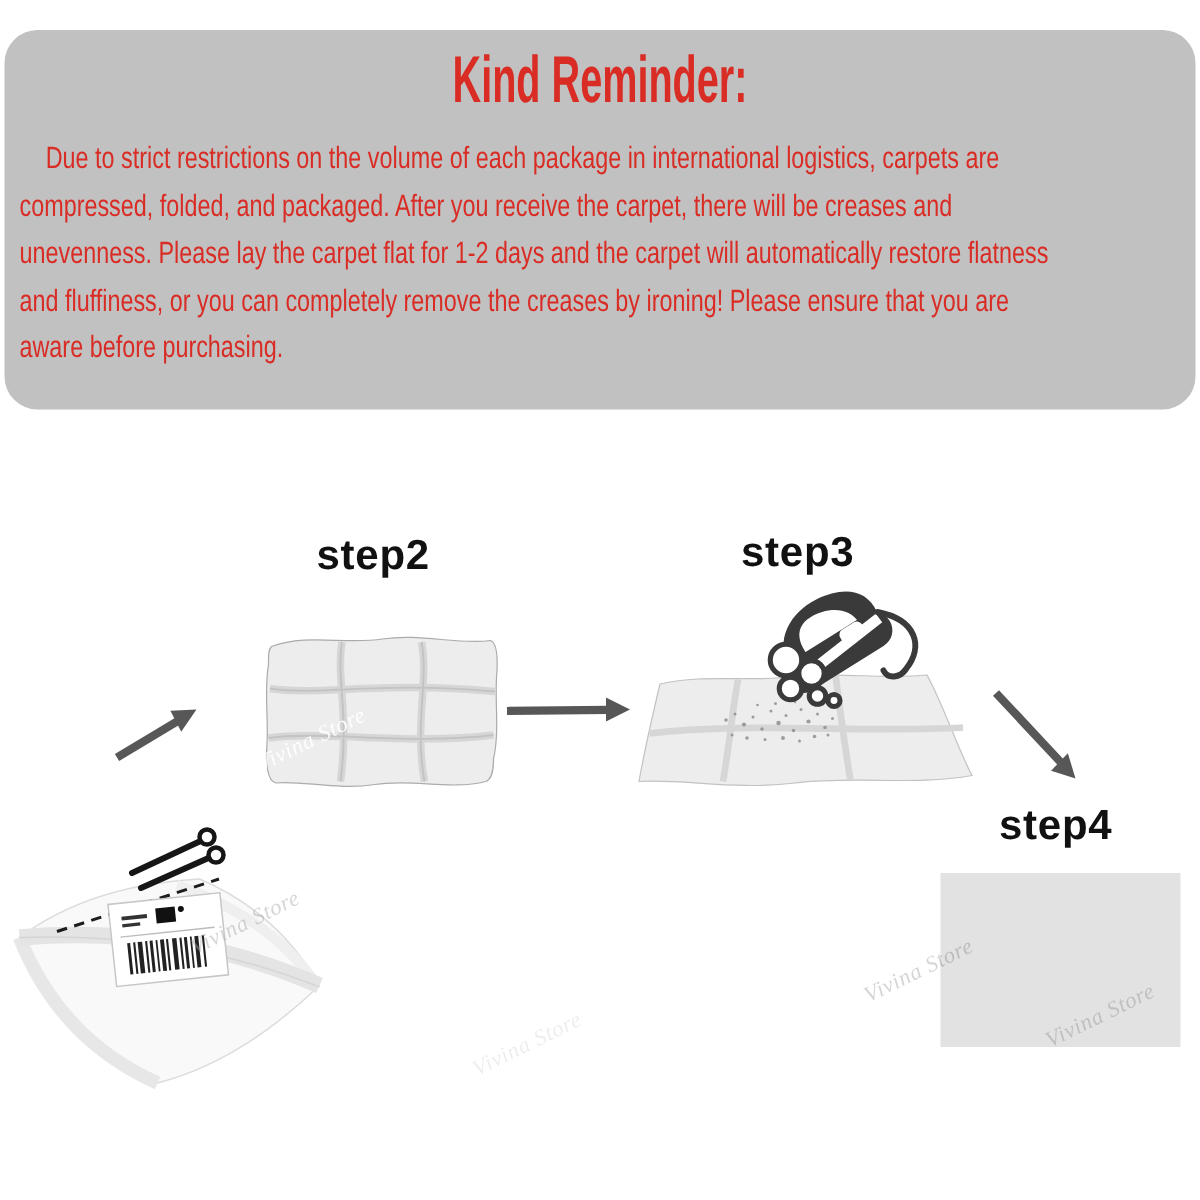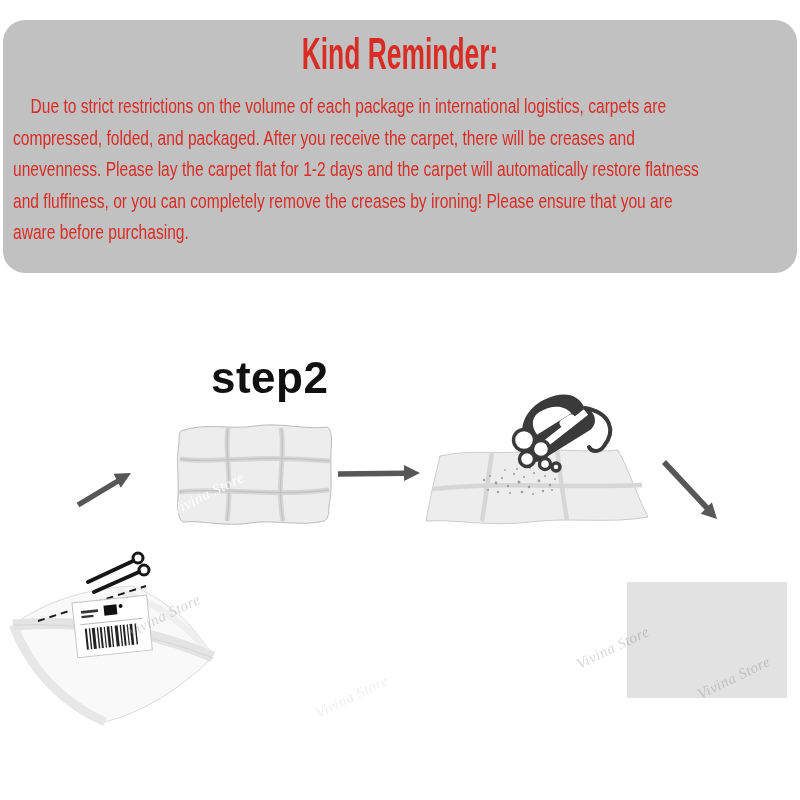--- a/index.html
+++ b/index.html
@@ -11,21 +11,21 @@
                 background:var(--notice-bg,#c1c1c1);border-radius:22px;box-sizing:border-box;
                 padding:8px 10px 0 10px;color:var(--notice-text,#d92c25);}
   .reminder-title{margin:1px 0 11px 0;text-align:center;font-size:44px;font-weight:bold;
                   letter-spacing:0px;transform:scaleX(0.60);}
   .reminder-para{margin:0;}
   .reminder-line{white-space:nowrap;height:31.5px;line-height:31.5px;font-size:20.5px;
                  transform:scaleX(0.76);transform-origin:0 50%;}
   .reminder-line.first{padding-left:23px;}
 
   
-  .step-label{position:absolute;font-size:44px;font-weight:bold;color:var(--ink,#111111);
+  .step-label{position:absolute;font-size:28px;font-weight:bold;color:var(--ink,#111111);
               letter-spacing:0.5px;line-height:1;}
   .step-label.s1{left:36px;top:526px;}
   .step-label.s2{left:211px;top:356px;}
   .step-label.s3{left:494px;top:354px;}
   .step-label.s4{left:666px;top:536px;}
 
   
   .scene{position:absolute;left:0;top:0;width:800px;height:800px;}
 
   
@@ -172,19 +172,21 @@
       <g stroke="#161616" fill="none" stroke-linecap="round">
         <line x1="88" y1="582" x2="133" y2="561" stroke-width="4"></line>
         <line x1="94" y1="592" x2="139" y2="572" stroke-width="4"></line>
         <circle cx="138" cy="558" r="5" stroke-width="3"></circle>
         <circle cx="144" cy="570" r="5" stroke-width="3"></circle>
       </g>
     </g>
   </svg>
 
   <div class="step-label s2">step2</div>
+  <div class="step-label s3">step3</div>
+  <div class="step-label s4">step4</div>
 
   <span class="wm on-carpet2">Vivina Store</span>
   <span class="wm on-package">Vivina Store</span>
   <span class="wm mid-bottom">Vivina Store</span>
   <span class="wm step4-left">Vivina Store</span>
   <span class="wm step4-right">Vivina Store</span>
 </div>
 
 </body></html>

